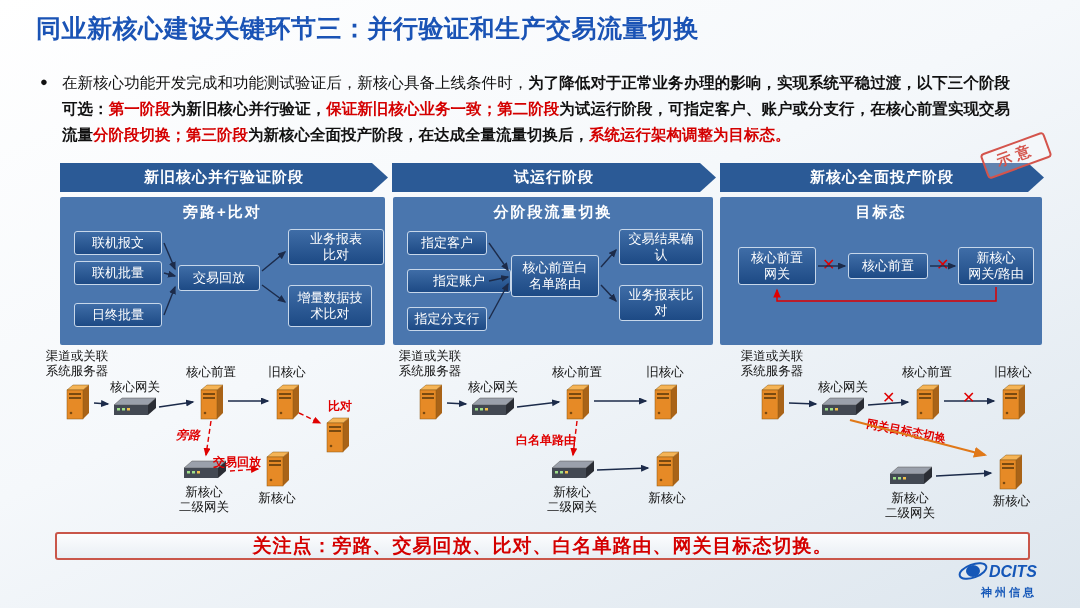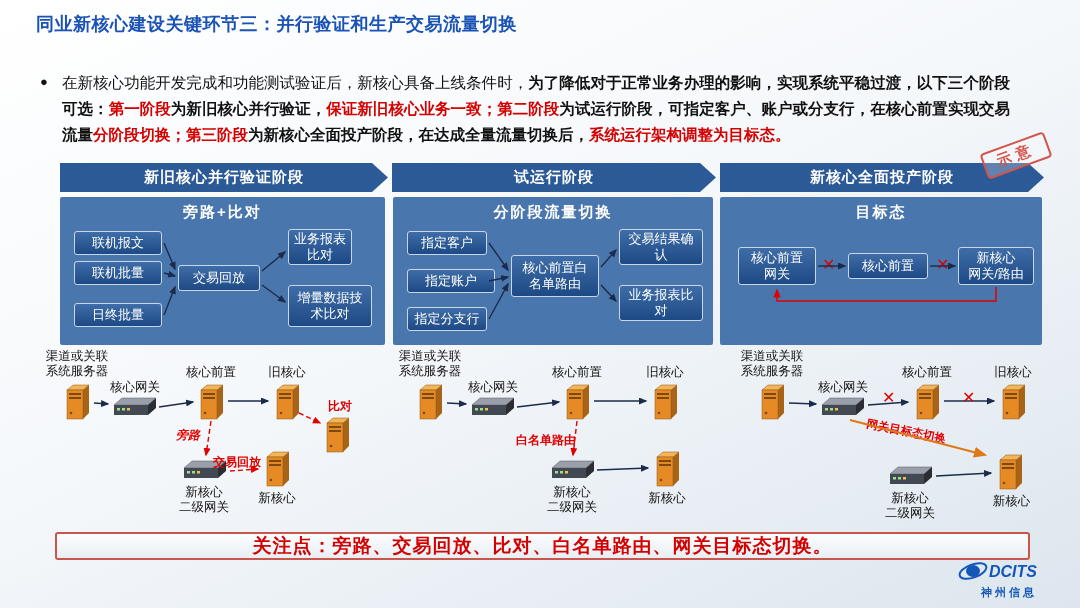--- a/index.html
+++ b/index.html
@@ -1,21 +1,21 @@
 <!DOCTYPE html>
 <html><head>
 <meta charset="utf-8">
 <style>
   * { margin:0; padding:0; box-sizing:border-box; }
   html,body { width:1080px; height:608px; }
   body { font-family:"Liberation Sans","DejaVu Sans",sans-serif; }
   .slide { position:relative; width:1080px; height:608px; overflow:hidden;
            background:linear-gradient(155deg,#ffffff 0%,#f5f8fb 45%,#dde6ee 100%); }
 
-  .title { position:absolute; left:36px; top:12px; font-size:18px; font-weight:800; color:#1a53b5; letter-spacing:0.5px; }
+  .title { position:absolute; left:36px; top:12px; font-size:25px; font-weight:800; color:#1a53b5; letter-spacing:0.5px; }
 
   .bullet { position:absolute; left:40px; top:74px; font-size:13px; color:#111; }
   .intro  { position:absolute; left:62px; top:70px; width:948px; font-size:15.5px; line-height:26px; color:#111; text-align:justify; }
   .seg-normal { font-weight:400; color:#111; }
   .seg-bold   { font-weight:700; color:#111; }
   .seg-red    { font-weight:700; color:#d40000; }
 
   .stamp { position:absolute; left:982px; top:142px; transform:rotate(-20deg); border:2px solid #d4544c; color:#d4544c;
            font-size:15px; font-weight:700; padding:2px 12px; border-radius:4px; letter-spacing:5px; background:rgba(255,255,255,0.25); z-index:6; }
 
@@ -71,36 +71,36 @@
       </div>
     <div class="fbox" style="left:14px;top:64px;width:88px;height:24px">
         <span>联机批量</span>
       </div>
     <div class="fbox" style="left:14px;top:106px;width:88px;height:24px">
         <span>日终批量</span>
       </div>
     <div class="fbox" style="left:118px;top:68px;width:82px;height:26px">
         <span>交易回放</span>
       </div>
-    <div class="fbox" style="left:228px;top:32px;width:64px;height:36px">
+    <div class="fbox" style="left:228px;top:32px;width:96px;height:36px">
         <span>业务报表
 比对</span>
       </div>
     <div class="fbox" style="left:228px;top:88px;width:84px;height:42px">
         <span>增量数据技
 术比对</span>
       </div>
   </div>
 
   <div class="panel" style="left:393px;width:320px">
     <div class="panel-title">分阶段流量切换</div>
     <div class="fbox" style="left:14px;top:34px;width:80px;height:24px">
         <span>指定客户</span>
       </div>
-    <div class="fbox" style="left:14px;top:72px;width:88px;height:24px">
+    <div class="fbox" style="left:14px;top:72px;width:104px;height:24px">
         <span>指定账户</span>
       </div>
     <div class="fbox" style="left:14px;top:110px;width:80px;height:24px">
         <span>指定分支行</span>
       </div>
     <div class="fbox" style="left:118px;top:58px;width:88px;height:42px">
         <span>核心前置白
 名单路由</span>
       </div>
     <div class="fbox" style="left:226px;top:88px;width:84px;height:36px">

